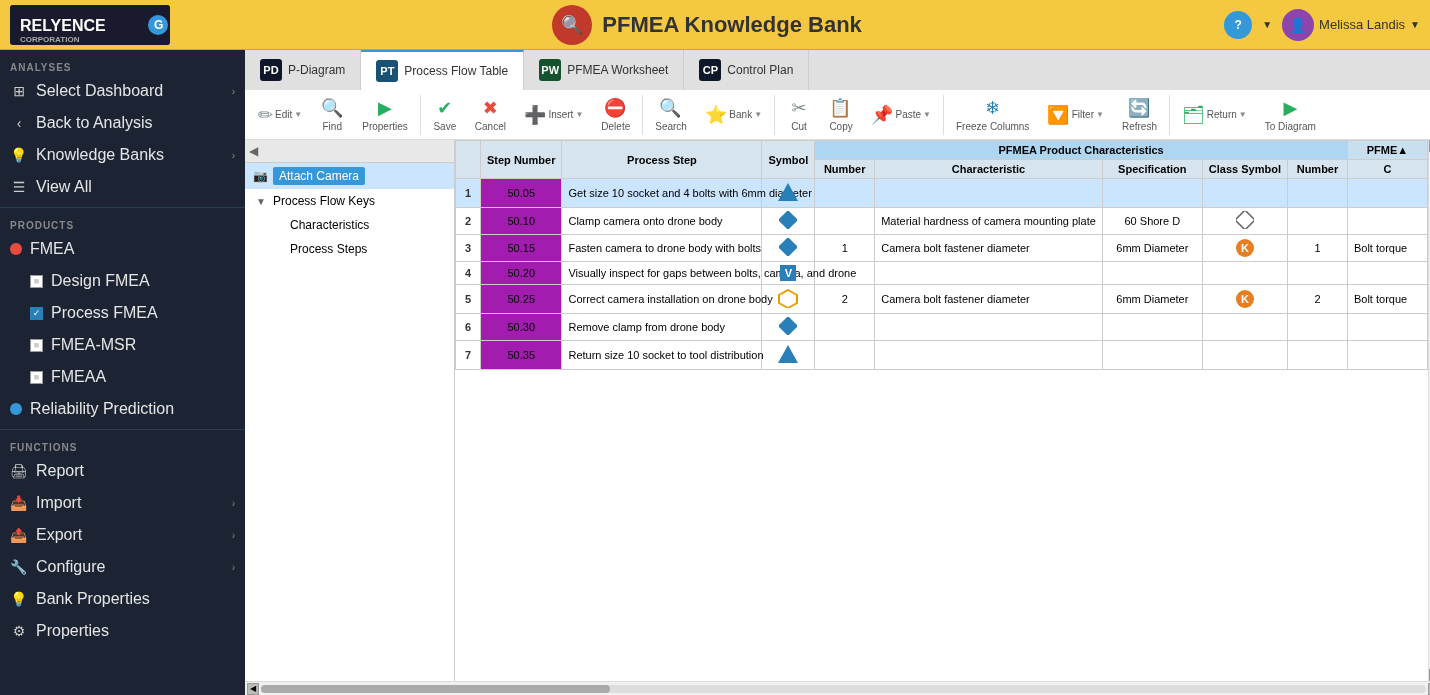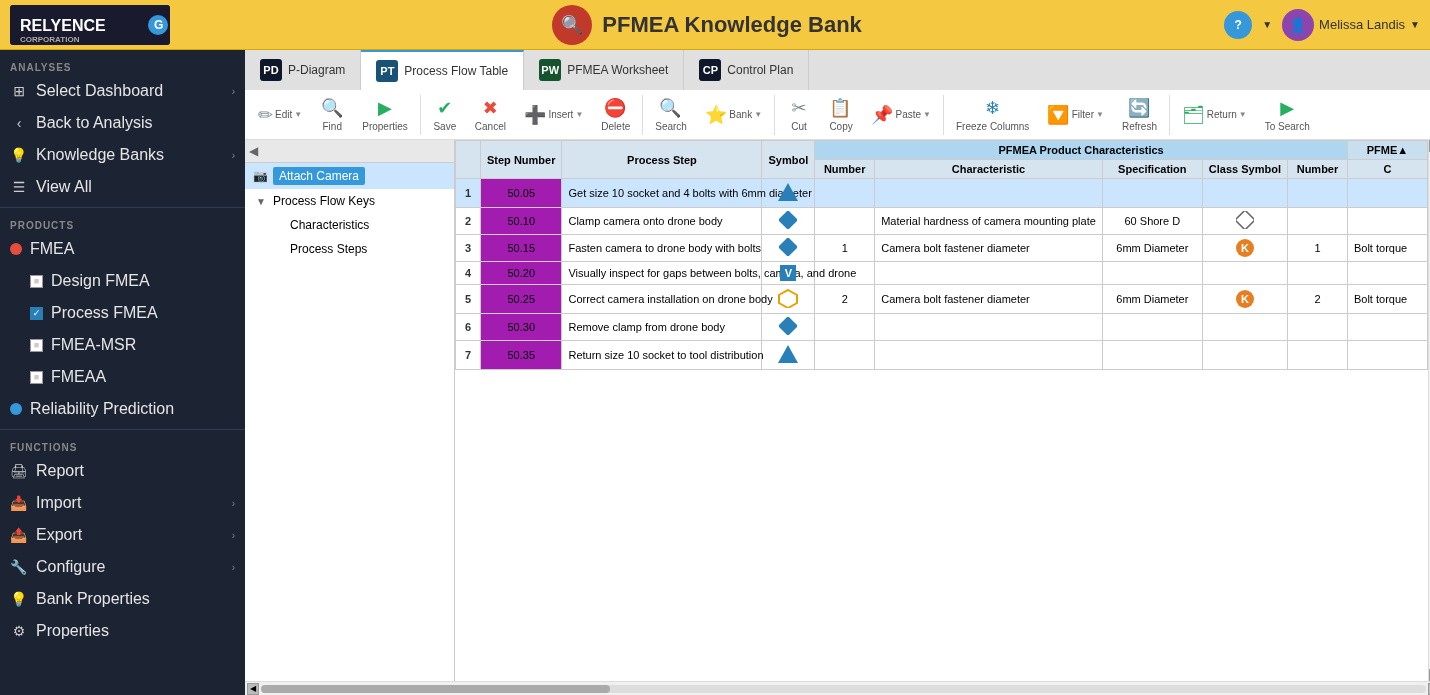--- a/index.html
+++ b/index.html
@@ -317,21 +317,21 @@
         <span class="label">Refresh</span>
       </div>
       <div class="toolbar-separator"></div>
       <div class="toolbar-btn dropdown">
         <span class="icon green">🗂</span>
         <span class="label">Return</span>
         <span class="caret">▼</span>
       </div>
       <div class="toolbar-btn">
         <span class="icon green">▶</span>
-        <span class="label">To Search</span>
+        <span class="label">To Diagram</span>
       </div>
     </div>
 
     <div class="grid-body">
 
       <div class="tree-panel">
 
         <div style="display:flex;align-items:center;padding:4px;background:#e8e8e8;border-bottom:1px solid #ccc;">
           <span style="cursor:pointer;font-size:12px;color:#666;">◀</span>
         </div>

